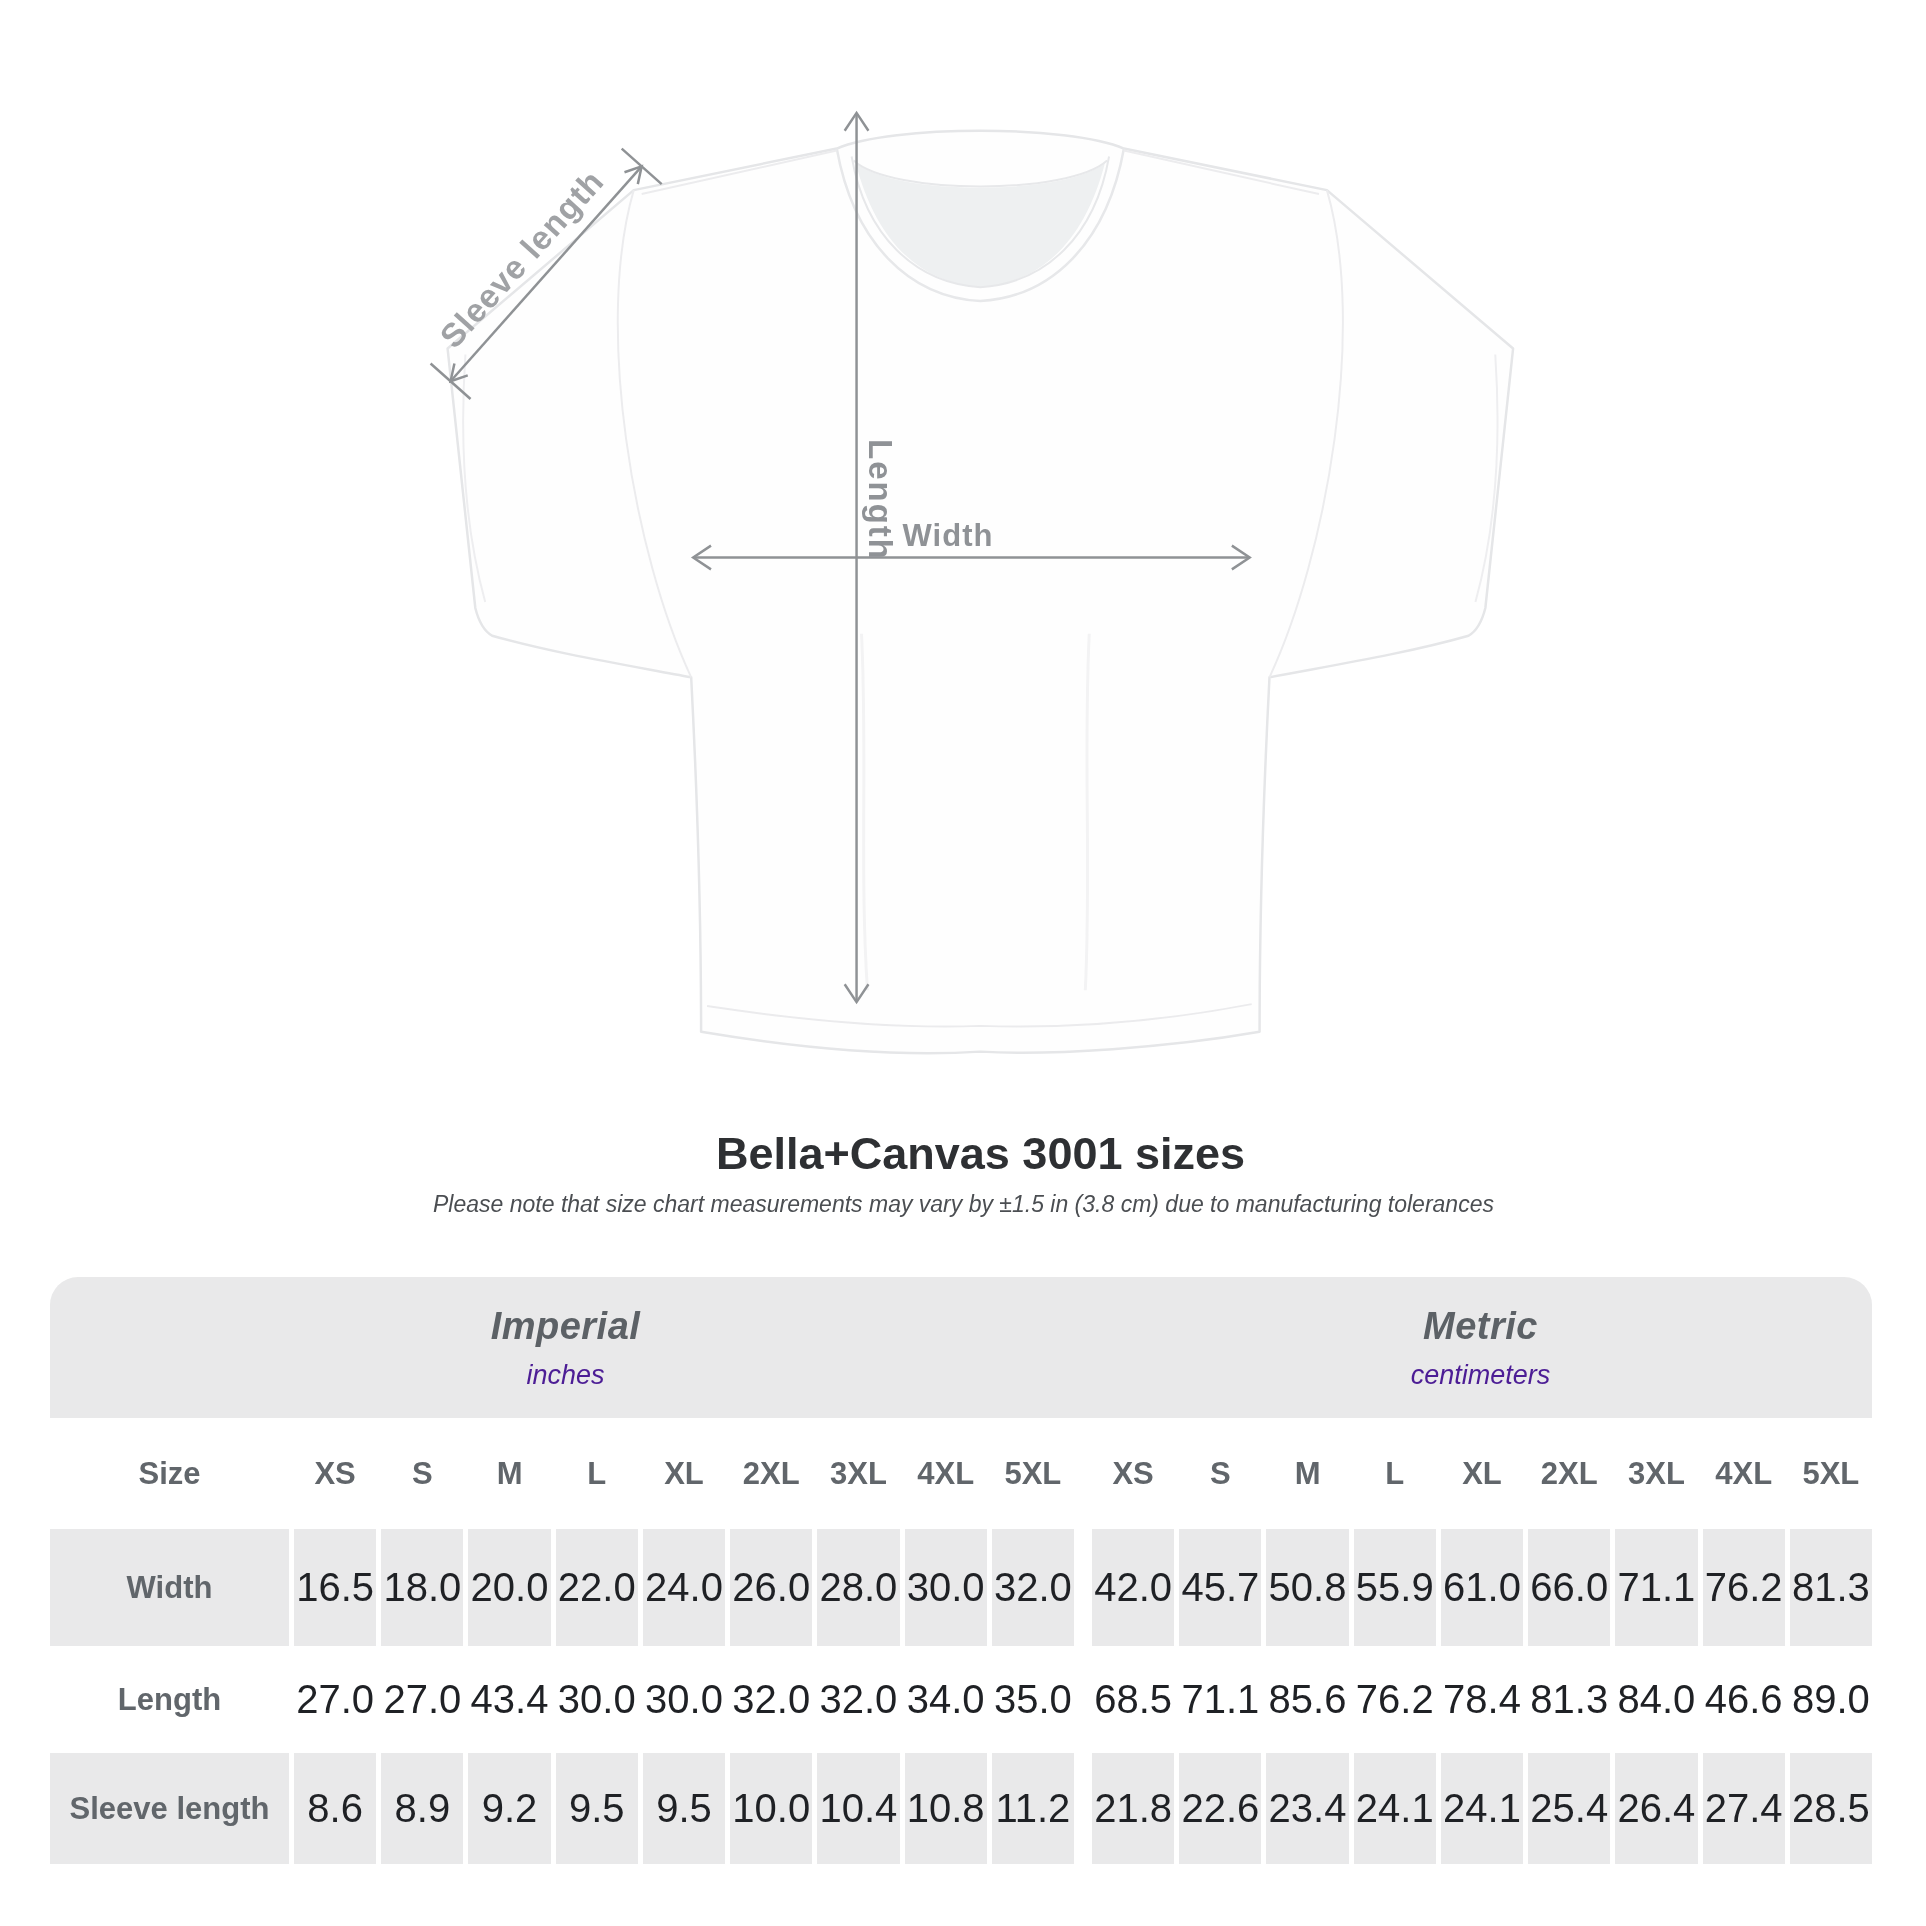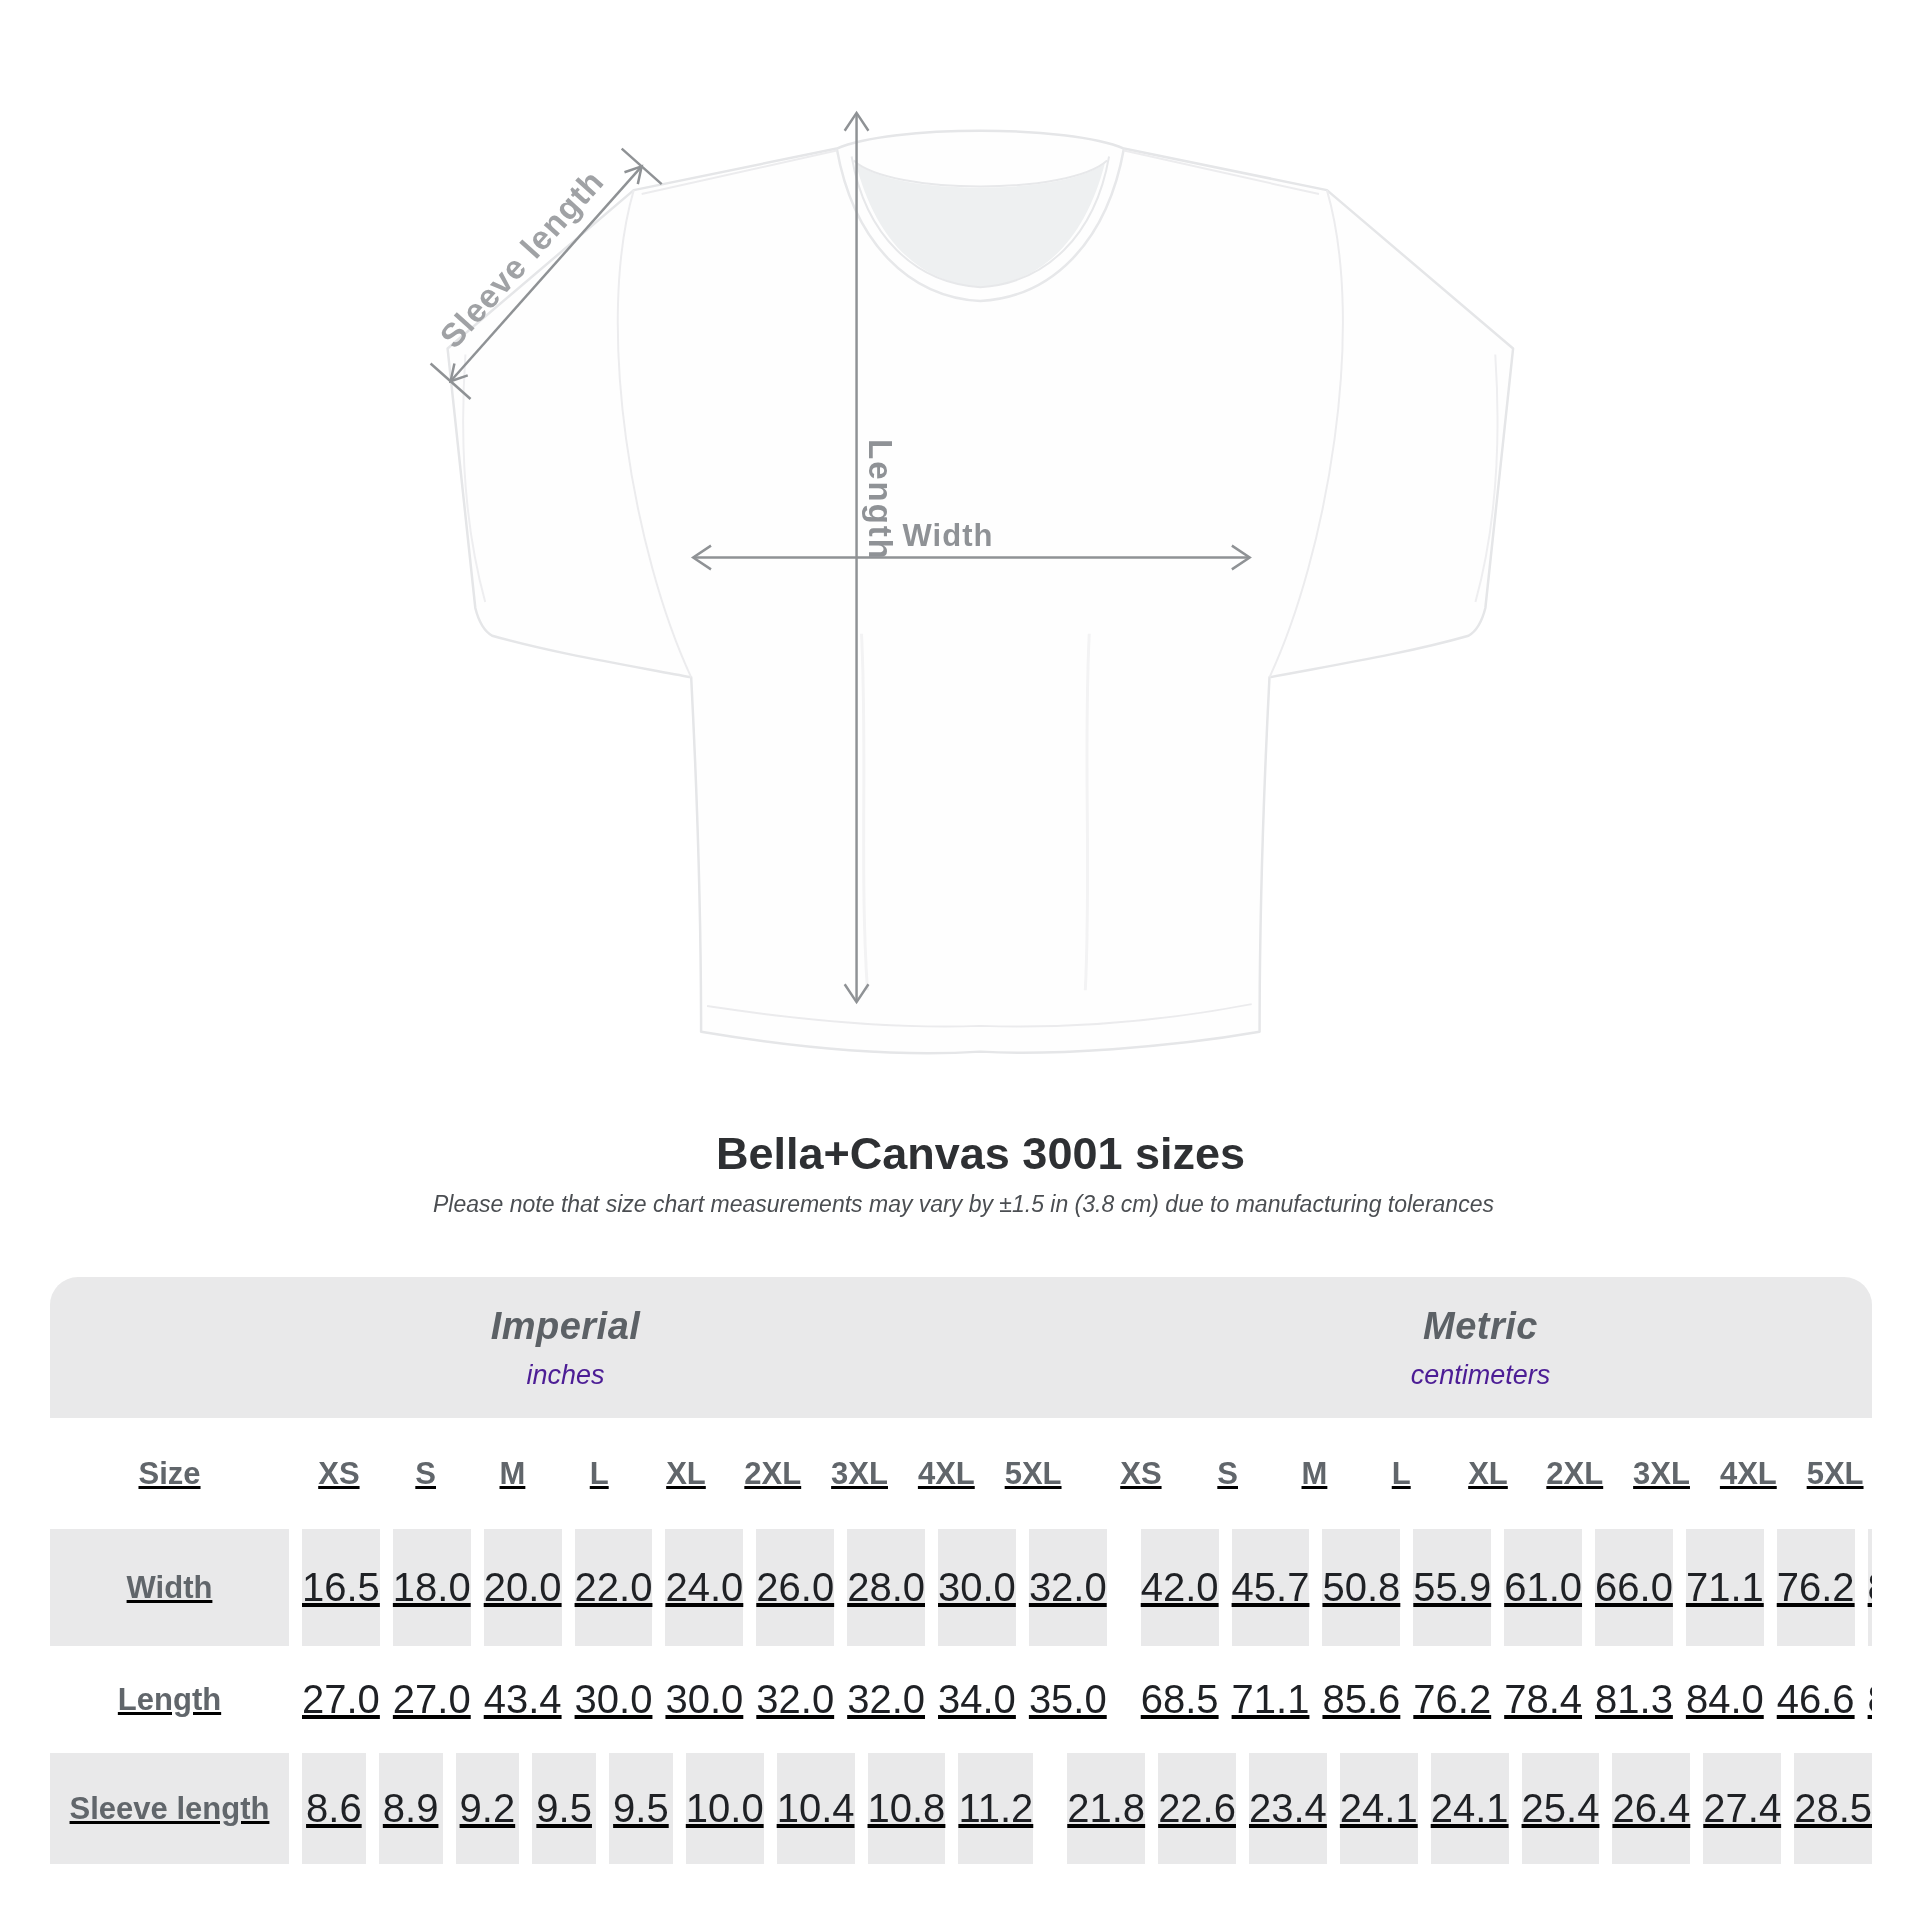--- a/index.html
+++ b/index.html
@@ -19,21 +19,21 @@
             font-style:italic;font-size:23px;color:#4b4e52;}
   .size-table{position:absolute;left:50px;top:1277px;width:1822px;height:724px;
               border-radius:28px;overflow:hidden;}
   .band{position:relative;height:141px;background:#e9e9ea;}
   .band-sec{position:absolute;top:0;height:100%;display:flex;flex-direction:column;
             align-items:center;justify-content:center;gap:12px;}
   .band-sec.left{left:0;width:1031px;}
   .band-sec.right{left:1039px;right:0;align-items:center;}
   .band-title{font-style:italic;font-weight:bold;font-size:38px;color:#5c6166;letter-spacing:0.5px;}
   .band-unit{font-style:italic;font-size:27px;color:#4c1d95;}
-  .trow{display:grid;grid-template-columns:239px repeat(9,1fr) 8px repeat(9,1fr);column-gap:13px;text-decoration:underline;}
+  .trow{display:grid;grid-template-columns:239px repeat(9,1fr) 8px repeat(9,1fr);column-gap:5px;}
   .trow .cell{display:flex;align-items:center;justify-content:center;}
   .trow .cell:not(.spacer){background:#ffffff;}
   .trow.shade .cell:not(.spacer){background:#e9e9ea;}
   .cell.spacer{background:transparent;}
   .row-size{height:111px;}
   .row-0{height:117px;}
   .row-1{height:107px;}
   .row-2{height:111px;}
   .cell.hdr,.cell.rlabel{font-weight:bold;font-size:31px;color:#61666b;}
   .cell.val{font-size:40px;color:#1f2125;}

